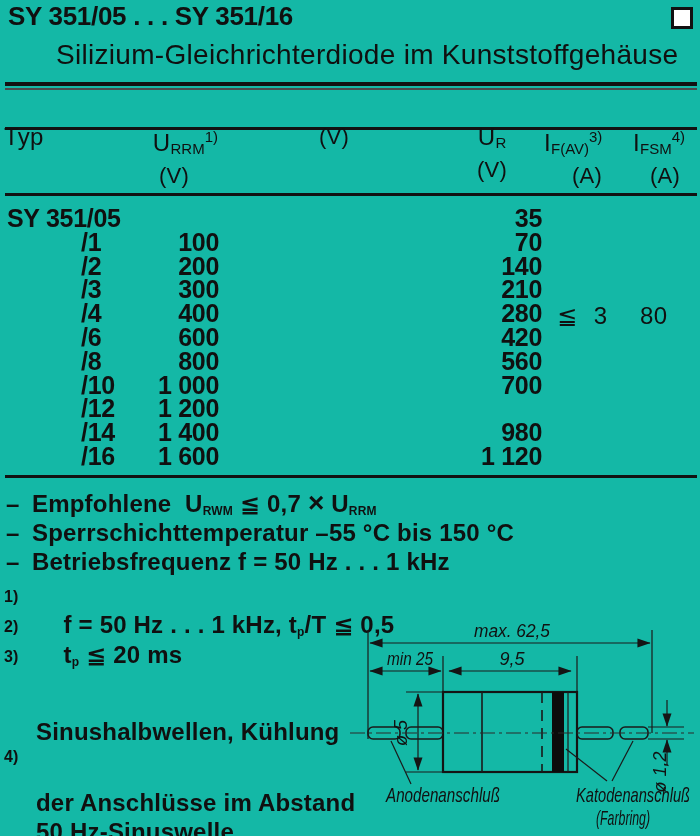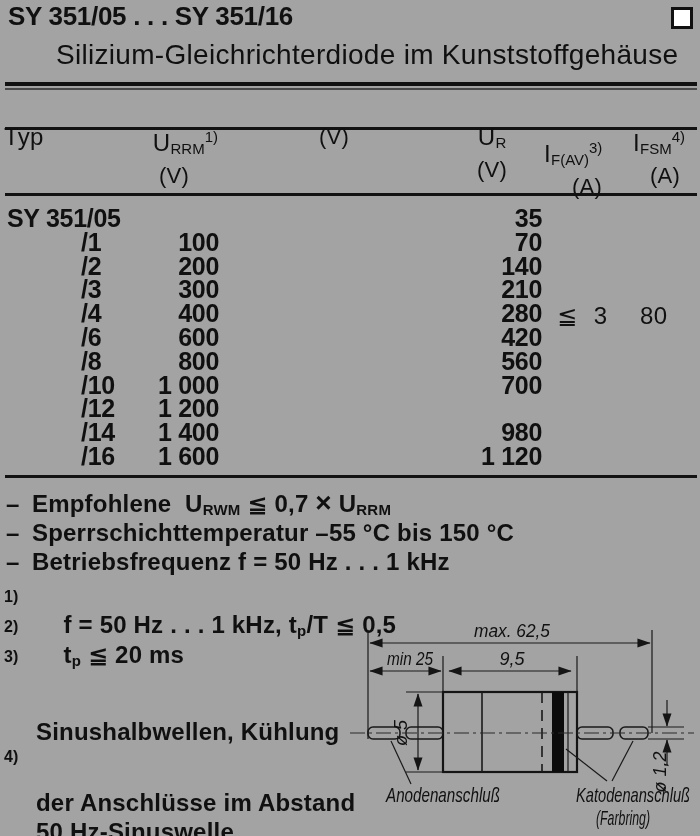--- a/index.html
+++ b/index.html
@@ -1,56 +1,56 @@
 <!DOCTYPE html>
 <html><head>
 <meta charset="utf-8">
 <style>
   html,body{margin:0;padding:0;background:#e8e8e8;}
   .page{
-    position:relative;width:700px;height:836px;background:#a3a3a3;
+    position:relative;width:700px;height:836px;background:#14b8a6;
     font-family:"Liberation Sans","DejaVu Sans",sans-serif;color:#101010;
     overflow:hidden;margin:0 auto;
   }
   
   .title{position:absolute;left:8px;top:1px;font-size:26px;font-weight:bold;letter-spacing:-0.3px;white-space:pre;}
   .corner{position:absolute;left:671px;top:7px;width:16px;height:16px;border:3px solid #111;background:#fff;}
   .subtitle{position:absolute;left:8px;top:39px;font-size:28px;font-weight:normal;letter-spacing:0.3px;white-space:pre;margin-left:48px;}
   .rule{position:absolute;left:5px;width:692px;background:#121212;}
   .rule-a{top:82px;height:4px;}
   .rule-a2{top:88px;height:2px;background:#4a4a4a;}
   
   .rule-top{top:127px;height:3px;}
   .rule-mid{top:193px;height:3px;}
   .rule-bot{top:475px;height:3px;}
   .hcell{position:absolute;top:123px;font-size:24px;font-weight:normal;line-height:27px;letter-spacing:0.3px;}
   .hcell .l2{font-size:22px;}
   .h-typ{left:4px;}
   .h-urrm{left:130px;width:88px;}
   .h-ursm{left:290px;width:88px;}
   .h-ur{left:468px;width:48px;}
-  .h-ifav{left:544px;width:86px;margin-top:11px;}
+  .h-ifav{left:544px;width:86px;}
   .h-ifsm{left:633px;width:64px;}
   .ar{text-align:right;} .ac{text-align:center;} .al{text-align:left;}
   .hsub{font-size:15px;vertical-align:-3px;letter-spacing:0;}
   .hsup{font-size:15px;vertical-align:9px;letter-spacing:0;}
   .tbody{position:absolute;left:4px;top:207px;width:700px;}
   .trow{position:relative;height:23.8px;}
   .trow span{line-height:23.8px;font-size:25px;font-weight:bold;letter-spacing:-0.3px;}
   .c-typ{position:absolute;left:3px;white-space:pre;}
   .trow.ind .c-typ{left:77px;}
   .c-urrm{position:absolute;left:110px;width:105px;text-align:right;}
   .c-ur{position:absolute;left:420px;width:118px;text-align:right;}
   .spanval{position:absolute;font-size:24px;line-height:24px;letter-spacing:0.5px;}
   .sp-ifav{left:557px;top:304px;word-spacing:9px;}
   .sp-ifsm{left:640px;top:304px;}
   
   .note{position:absolute;left:6px;font-size:24px;font-weight:bold;white-space:pre;letter-spacing:0.2px;}
   .note .nd{display:inline-block;width:26px;}
-  .tsub{font-size:15px;vertical-align:-3px;}
+  .tsub{font-size:12px;vertical-align:-3px;}
   .bx{font-size:28px;line-height:10px;}
   .n1{top:490px;} .n2{top:519px;} .n3{top:548px;}
   
   .fn{position:absolute;left:36px;font-size:24px;font-weight:bold;line-height:23.7px;letter-spacing:0.2px;white-space:pre;}
   .fn .mk{position:absolute;left:-32px;top:-4px;font-size:16px;}
   .f1{top:589px;} .f2{top:619px;} .f3{top:649px;} .f4{top:749px;}
   
   .drawing{position:absolute;left:330px;top:612px;width:370px;height:224px;}
   svg text{font-family:"Liberation Sans","DejaVu Sans",sans-serif;font-style:italic;fill:#111;}
   svg .dimtxt{font-size:18px;}

